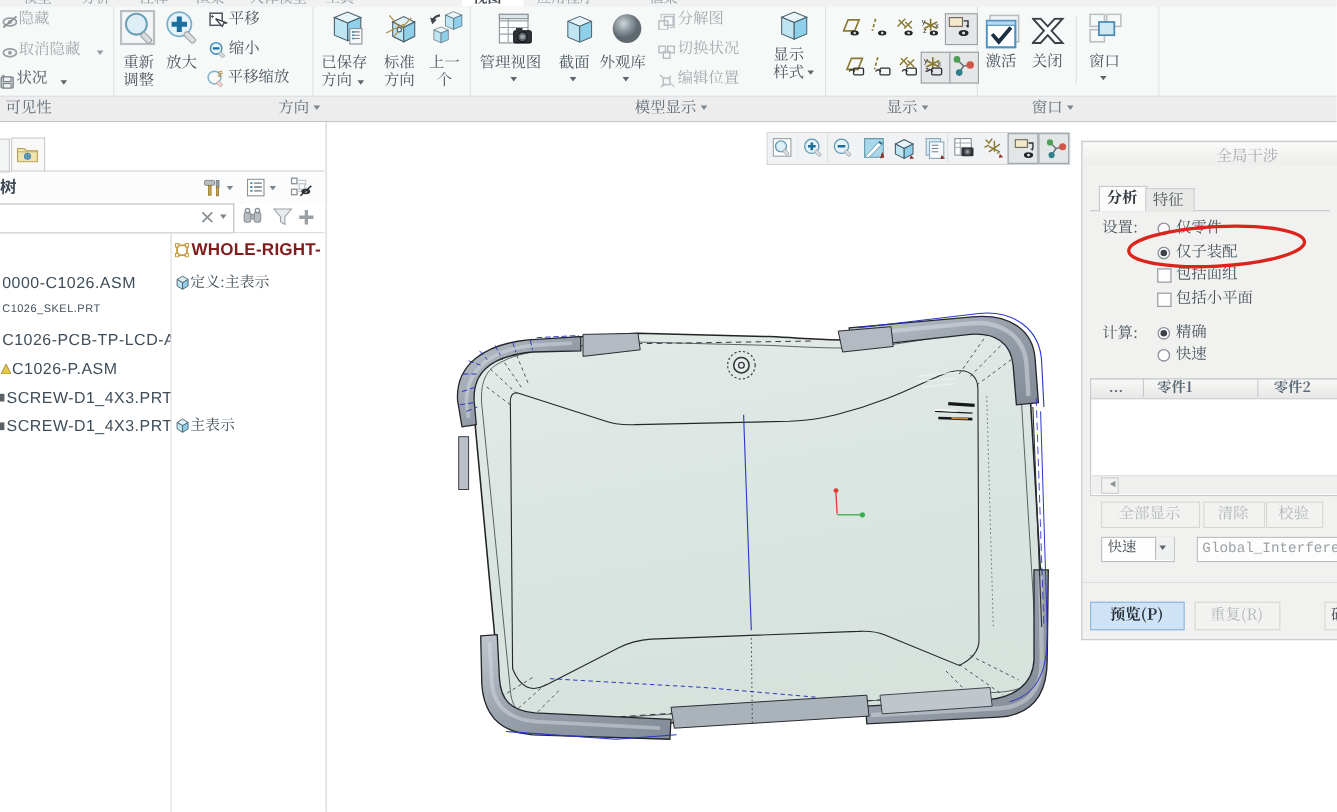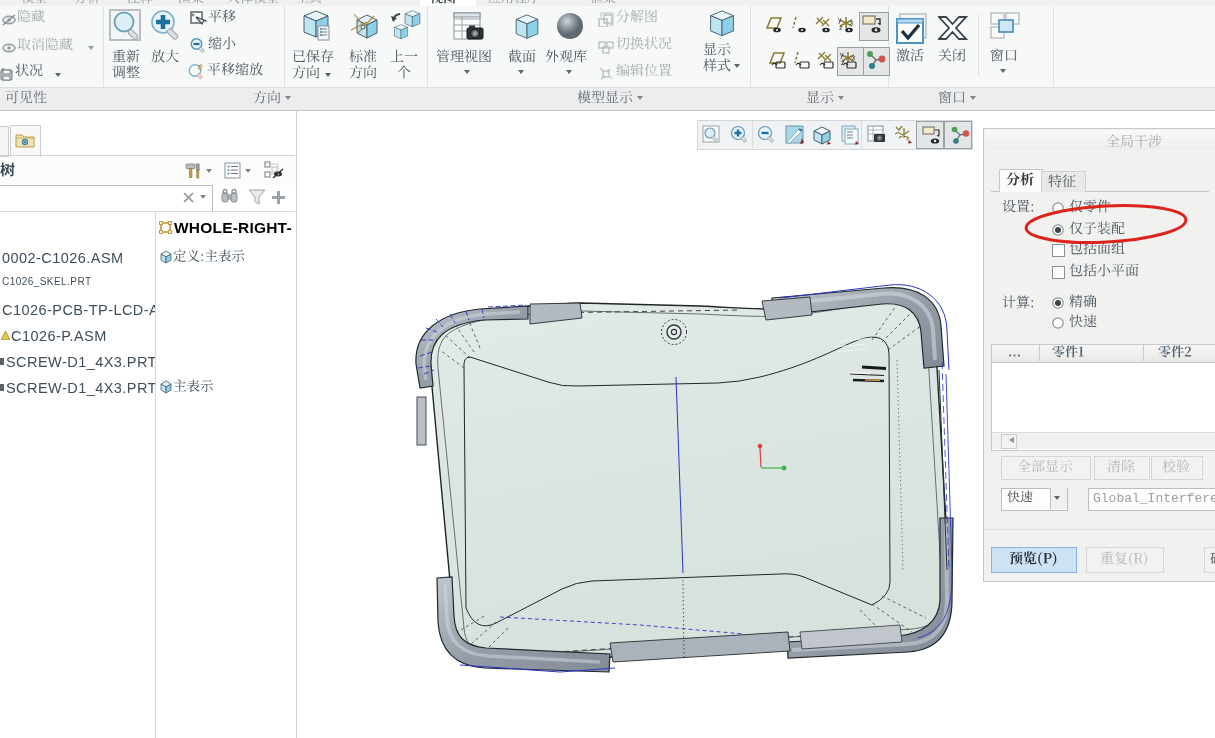--- a/index.html
+++ b/index.html
@@ -563,23 +563,23 @@
       </svg>
 <div class="abs" style="left:155px;top:101px;width:1px;height:526px;background:#d7dadb"></div>
 <div class="abs" style="left:0;top:100px;width:295px;height:1px;background:#d7dadb"></div>
 <svg class="abs" style="left:159px;top:110px" width="13" height="13" viewBox="0 0 13 13">
         <rect x="2" y="2" width="9" height="9" fill="none" stroke="#c49a3c" stroke-width="1.6"></rect>
         <rect x="0.5" y="0.5" width="3" height="3" fill="#fff" stroke="#c49a3c"></rect>
         <rect x="9.5" y="0.5" width="3" height="3" fill="#fff" stroke="#c49a3c"></rect>
         <rect x="0.5" y="9.5" width="3" height="3" fill="#fff" stroke="#c49a3c"></rect>
         <rect x="9.5" y="9.5" width="3" height="3" fill="#fff" stroke="#c49a3c"></rect>
       </svg>
-<div class="abs" style="left:174px;top:108px;font-size:15.5px;font-weight:bold;color:#000000;letter-spacing:0.2px;white-space:nowrap">WHOLE-RIGHT-</div>
+<div class="abs" style="left:174px;top:108px;font-size:15.5px;font-weight:bold;color:#7f1d1d;letter-spacing:0.2px;white-space:nowrap">WHOLE-RIGHT-</div>
 <div class="abs" style="left:0;top:0;width:155px;height:627px;overflow:hidden">
-<div class="abs" style="left:2px;top:139px;font-size:14.5px;letter-spacing:0.45px;color:#3f4e5a;white-space:nowrap">0002-C1026.ASM</div>
+<div class="abs" style="left:2px;top:139px;font-size:14.5px;letter-spacing:0.45px;color:#3f4e5a;white-space:nowrap">0000-C1026.ASM</div>
 <div class="abs" style="left:2px;top:165px;font-size:10px;letter-spacing:0.45px;color:#3f4e5a;white-space:nowrap">C1026_SKEL.PRT</div>
 <div class="abs" style="left:2px;top:191px;font-size:14.5px;letter-spacing:0.45px;color:#3f4e5a;white-space:nowrap">C1026-PCB-TP-LCD-A</div>
 <svg class="abs" style="left:1px;top:220px" width="9" height="9" viewBox="0 0 9 9">
           <path d="M4.5 0L9 9H0z" fill="#e8c84a" stroke="#a3842b" stroke-width=".8"></path>
         </svg>
 <div class="abs" style="left:11px;top:217px;font-size:14.5px;letter-spacing:0.45px;color:#3f4e5a;white-space:nowrap">C1026-P.ASM</div>
 <div class="abs" style="left:0px;top:247px;width:4px;height:7px;background:#5a6167"></div>
 <div class="abs" style="left:6px;top:243px;font-size:14.5px;letter-spacing:0.45px;color:#3f4e5a;white-space:nowrap">SCREW-D1_4X3.PRT</div>
 <div class="abs" style="left:0px;top:273px;width:4px;height:7px;background:#5a6167"></div>
 <div class="abs" style="left:6px;top:269px;font-size:14.5px;letter-spacing:0.45px;color:#3f4e5a;white-space:nowrap">SCREW-D1_4X3.PRT</div>

